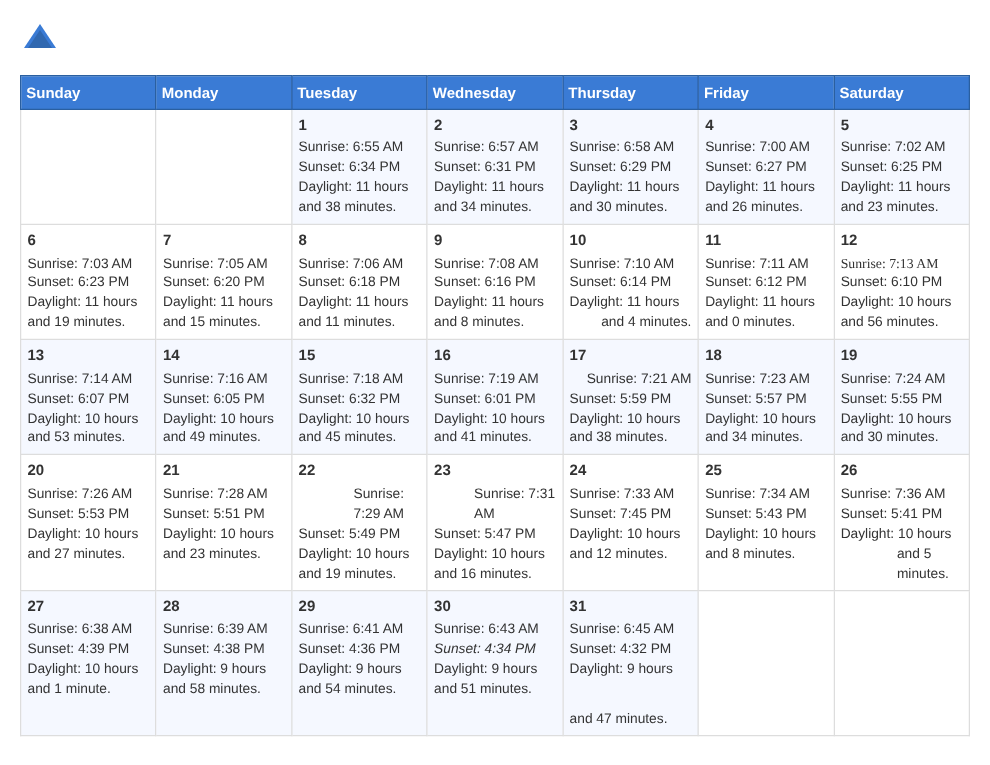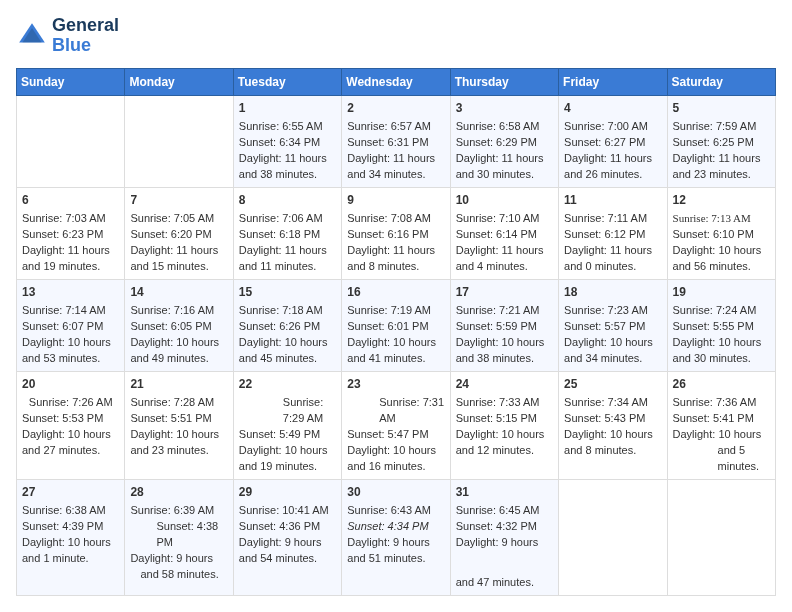--- a/index.html
+++ b/index.html
@@ -83,24 +83,20 @@
   </style>
 </head>
 <body>
 
 <div class="header">
   <div class="logo">
     <svg class="logo-icon" viewBox="0 0 40 40">
       <polygon points="20,4 36,28 4,28" fill="#3a7bd5"></polygon>
       <polygon points="20,10 32,28 8,28" fill="#1a3a5c" opacity="0.3"></polygon>
     </svg>
-    <div>
-      <div class="logo-text" style="color:#1a3a5c;">General</div>
-      <div class="logo-text logo-blue">Blue</div>
-    </div>
   </div>
   <div class="title-block">
     <div class="month-title"></div>
     <div class="location"></div>
   </div>
 </div>
 
 <table>
   <thead>
     <tr id="header-row">
@@ -140,21 +136,21 @@
         </td>
         <td>
           <span class="day-num">4</span>
           <span style="display: block;">Sunrise: 7:00 AM</span>
           <span style="display: block;">Sunset: 6:27 PM</span>
           <span style="display: block;">Daylight: 11 hours</span>
           <span style="display: block;">and 26 minutes.</span>
         </td>
         <td>
           <span class="day-num">5</span>
-          <span style="display: block;">Sunrise: 7:59 AM</span>
+          <span style="display: block;">Sunrise: 7:02 AM</span>
           <span style="display: block;">Sunset: 6:25 PM</span>
           <span style="display: block;">Daylight: 11 hours</span>
           <span style="display: block;">and 23 minutes.</span>
         </td>
       </tr>
       <tr>
         <td>
           <span class="day-num">6</span>
           <span style="display: block;">Sunrise: 7:03 AM</span>
           <span style="display: block;">Sunset: 6:23 PM</span>
@@ -180,21 +176,21 @@
           <span style="display: block;">Sunrise: 7:08 AM</span>
           <span style="display: block;">Sunset: 6:16 PM</span>
           <span style="display: block;">Daylight: 11 hours</span>
           <span style="display: block;">and 8 minutes.</span>
         </td>
         <td>
           <span class="day-num">10</span>
           <span style="display: block;">Sunrise: 7:10 AM</span>
           <span style="display: block;">Sunset: 6:14 PM</span>
           <span style="display: block;">Daylight: 11 hours</span>
-          <span style="display: block;">and 4 minutes.</span>
+          <span style="display: block; text-align: right;">and 4 minutes.</span>
         </td>
         <td>
           <span class="day-num">11</span>
           <span style="display: block;">Sunrise: 7:11 AM</span>
           <span style="display: block;">Sunset: 6:12 PM</span>
           <span style="display: block;">Daylight: 11 hours</span>
           <span style="display: block;">and 0 minutes.</span>
         </td>
         <td>
           <span class="day-num">12</span>
@@ -215,34 +211,34 @@
         <td>
           <span class="day-num">14</span>
           <span style="display: block;">Sunrise: 7:16 AM</span>
           <span style="display: block;">Sunset: 6:05 PM</span>
           <span style="display: block;">Daylight: 10 hours</span>
           <span style="display: block;">and 49 minutes.</span>
         </td>
         <td>
           <span class="day-num">15</span>
           <span style="display: block;">Sunrise: 7:18 AM</span>
-          <span style="display: block;">Sunset: 6:26 PM</span>
+          <span style="display: block;">Sunset: 6:32 PM</span>
           <span style="display: block;">Daylight: 10 hours</span>
           <span style="display: block;">and 45 minutes.</span>
         </td>
         <td>
           <span class="day-num">16</span>
           <span style="display: block;">Sunrise: 7:19 AM</span>
           <span style="display: block;">Sunset: 6:01 PM</span>
           <span style="display: block;">Daylight: 10 hours</span>
           <span style="display: block;">and 41 minutes.</span>
         </td>
         <td>
           <span class="day-num">17</span>
-          <span style="display: block;">Sunrise: 7:21 AM</span>
+          <span style="display: block; text-align: right;">Sunrise: 7:21 AM</span>
           <span style="display: block;">Sunset: 5:59 PM</span>
           <span style="display: block;">Daylight: 10 hours</span>
           <span style="display: block;">and 38 minutes.</span>
         </td>
         <td>
           <span class="day-num">18</span>
           <span style="display: block;">Sunrise: 7:23 AM</span>
           <span style="display: block;">Sunset: 5:57 PM</span>
           <span style="display: block;">Daylight: 10 hours</span>
           <span style="display: block;">and 34 minutes.</span>
@@ -251,21 +247,21 @@
           <span class="day-num">19</span>
           <span style="display: block;">Sunrise: 7:24 AM</span>
           <span style="display: block;">Sunset: 5:55 PM</span>
           <span style="display: block;">Daylight: 10 hours</span>
           <span style="display: block;">and 30 minutes.</span>
         </td>
       </tr>
       <tr>
         <td>
           <span class="day-num">20</span>
-          <span style="display: block; text-align: center;">Sunrise: 7:26 AM</span>
+          <span style="display: block;">Sunrise: 7:26 AM</span>
           <span style="display: block;">Sunset: 5:53 PM</span>
           <span style="display: block;">Daylight: 10 hours</span>
           <span style="display: block;">and 27 minutes.</span>
         </td>
         <td>
           <span class="day-num">21</span>
           <span style="display: block;">Sunrise: 7:28 AM</span>
           <span style="display: block;">Sunset: 5:51 PM</span>
           <span style="display: block;">Daylight: 10 hours</span>
           <span style="display: block;">and 23 minutes.</span>
@@ -280,21 +276,21 @@
         <td>
           <span class="day-num">23</span>
           <span style="display: block; margin-left: 32px;">Sunrise: 7:31 AM</span>
           <span style="display: block;">Sunset: 5:47 PM</span>
           <span style="display: block;">Daylight: 10 hours</span>
           <span style="display: block;">and 16 minutes.</span>
         </td>
         <td>
           <span class="day-num">24</span>
           <span style="display: block;">Sunrise: 7:33 AM</span>
-          <span style="display: block;">Sunset: 5:15 PM</span>
+          <span style="display: block;">Sunset: 7:45 PM</span>
           <span style="display: block;">Daylight: 10 hours</span>
           <span style="display: block;">and 12 minutes.</span>
         </td>
         <td>
           <span class="day-num">25</span>
           <span style="display: block;">Sunrise: 7:34 AM</span>
           <span style="display: block;">Sunset: 5:43 PM</span>
           <span style="display: block;">Daylight: 10 hours</span>
           <span style="display: block;">and 8 minutes.</span>
         </td>
@@ -310,27 +306,27 @@
         <td>
           <span class="day-num">27</span>
           <span style="display: block;">Sunrise: 6:38 AM</span>
           <span style="display: block;">Sunset: 4:39 PM</span>
           <span style="display: block;">Daylight: 10 hours</span>
           <span style="display: block;">and 1 minute.</span>
         </td>
         <td>
           <span class="day-num">28</span>
           <span style="display: block;">Sunrise: 6:39 AM</span>
-          <span style="display: block; margin-left: 26px;">Sunset: 4:38 PM</span>
+          <span style="display: block;">Sunset: 4:38 PM</span>
           <span style="display: block;">Daylight: 9 hours</span>
-          <span style="display: block; margin-left: 10px;">and 58 minutes.</span>
+          <span style="display: block;">and 58 minutes.</span>
         </td>
         <td>
           <span class="day-num">29</span>
-          <span style="display: block;">Sunrise: 10:41 AM</span>
+          <span style="display: block;">Sunrise: 6:41 AM</span>
           <span style="display: block;">Sunset: 4:36 PM</span>
           <span style="display: block;">Daylight: 9 hours</span>
           <span style="display: block;">and 54 minutes.</span>
         </td>
         <td>
           <span class="day-num">30</span>
           <span style="display: block;">Sunrise: 6:43 AM</span>
           <span style="display: block; font-style: italic;">Sunset: 4:34 PM</span>
           <span style="display: block;">Daylight: 9 hours</span>
           <span style="display: block;">and 51 minutes.</span>

